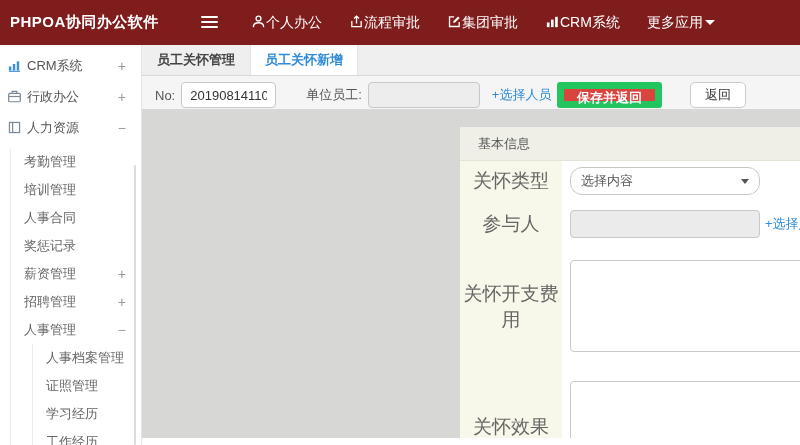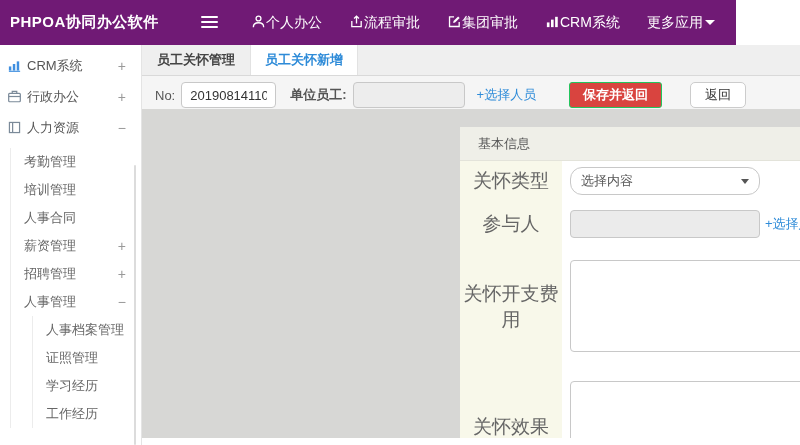--- a/index.html
+++ b/index.html
@@ -1,20 +1,20 @@
 <!DOCTYPE html>
 <html><head>
 <meta charset="utf-8">
 <style>
   * { margin:0; padding:0; box-sizing:border-box; }
   html,body { width:800px; height:445px; overflow:hidden; }
   body { font-family:"Liberation Sans","DejaVu Sans",sans-serif; position:relative; background:#fff; }
 
   
-  .navbar { position:absolute; top:0; left:0; width:736px; height:45px; background:#701a75; color:#fff; }
+  .navbar { position:absolute; top:0; left:0; width:800px; height:45px; background:#7f1d1d; color:#fff; }
   .logo { position:absolute; left:10px; top:13px; font-size:15px; font-weight:bold; letter-spacing:.5px; }
   .hamburger { position:absolute; left:201px; top:16px; width:17px; height:13px; cursor:pointer; }
   .hamburger div { height:2px; background:#fff; margin-bottom:3px; border-radius:1px; }
   .topnav { position:absolute; left:251px; top:0; height:45px; display:flex; align-items:center; }
   .nav-item { display:flex; align-items:center; font-size:14px; margin-right:27px; cursor:pointer; white-space:nowrap; }
   .caret-down { width:0; height:0; border-left:5px solid transparent; border-right:5px solid transparent; border-top:5px solid #fff; margin-left:2px; }
 
   
   .sidebar { position:absolute; top:45px; left:0; width:142px; height:400px; background:#fff; border-right:1px solid #e4e4e4; }
   ul { list-style:none; }
@@ -29,25 +29,25 @@
   .scroll-thumb { position:absolute; right:5px; top:120px; width:2px; height:280px; background:#dcdcdc; border-radius:2px; }
 
   
   .main { position:absolute; left:142px; top:45px; width:691px; height:400px; }
   .tabbar { height:31px; background:#efefef; border-bottom:1px solid #d9d9d9; display:flex; }
   .tab { width:108px; display:flex; align-items:center; justify-content:center; font-size:13px; font-weight:bold; color:#444; cursor:pointer; }
   .tab.active { background:#fff; color:#2e8bd8; border-left:1px solid #e2e2e2; border-right:1px solid #e2e2e2; }
 
   .toolbar { height:39px; background:#f5f5f5; border-bottom:1px solid #d8d8d8; display:flex; align-items:center; padding-left:13px; font-size:13px; color:#555; }
   .no-input { width:95px; height:26px; border:1px solid #c8c8c8; border-radius:4px; margin-left:6px; padding:0 8px; font-size:13px; color:#333; background:#fff; }
-  .lbl-unit { margin-left:14px;font-weight:bold; }
+  .lbl-unit { margin-left:30px; }
   .unit-input { width:112px; height:26px; background:#ededed; border:1px solid #c8c8c8; border-radius:4px; margin-left:6px; padding:0 8px; font-size:13px; }
   .select-person { color:#2e8bd8; margin-left:12px; text-decoration:none; cursor:pointer; }
   .spacer { flex:1; }
-  .btn-save { background:#d9443f; color:#fff; border:1px solid #22c55e; border-radius:3px; height:26px; padding:0 13px; font-size:13px; font-weight:bold; cursor:pointer; }
+  .btn-save { background:#d9443f; color:#fff; border:7px solid #22c55e; border-radius:3px; height:26px; padding:0 13px; font-size:13px; font-weight:bold; cursor:pointer; }
   .btn-back { background:#fff; color:#333; border:1px solid #ccc; border-radius:5px; height:26px; padding:0 14px; font-size:13px; margin-left:28px; margin-right:87px; cursor:pointer; }
 
   .content { position:absolute; top:64px; left:0; width:658px; height:329px; background:#d7d7d5; overflow:hidden; }
   .panel { position:absolute; left:318px; top:18px; width:600px; background:#fff; }
   .panel-header { height:34px; line-height:34px; background:#efefe8; border-bottom:1px solid #e3e3da; padding-left:18px; font-size:13px; color:#555; }
   .frow { display:flex; }
   .flabel { width:102px; background:#f8f8ea; display:flex; align-items:center; justify-content:center; font-size:19px; color:#666; flex-shrink:0; text-align:center; }
   .ffield { flex:1; display:flex; align-items:center; padding-left:8px; }
   .row1 { height:40px; } .row2 { height:45px; } .row3 { height:121px; } .row4 { height:120px; }
   .row3 .ffield, .row4 .ffield { align-items:flex-start; padding-top:14px; }
@@ -131,20 +131,21 @@
             <rect x="2.6" y="2.6" width="10.8" height="10.8" fill="none" stroke="#7b8a99" stroke-width="1.3"></rect>
             <path d="M6 2.6v10.8" stroke="#7b8a99" stroke-width="1.3"></path>
           </svg></span>
       <span>人力资源</span>
       <span class="expand">−</span>
     </li>
     <ul class="menu2">
       <li class="m2"><span>考勤管理</span></li>
       <li class="m2"><span>培训管理</span></li>
       <li class="m2"><span>人事合同</span></li>
+      <li class="m2"><span>奖惩记录</span></li>
       <li class="m2"><span>薪资管理</span><span class="expand">+</span></li>
       <li class="m2"><span>招聘管理</span><span class="expand">+</span></li>
       <li class="m2"><span>人事管理</span><span class="expand">−</span></li>
       <ul class="menu3">
         <li><span>人事档案管理</span></li>
         <li><span>证照管理</span></li>
         <li><span>学习经历</span></li>
         <li><span>工作经历</span></li>
       </ul>
     </ul>

